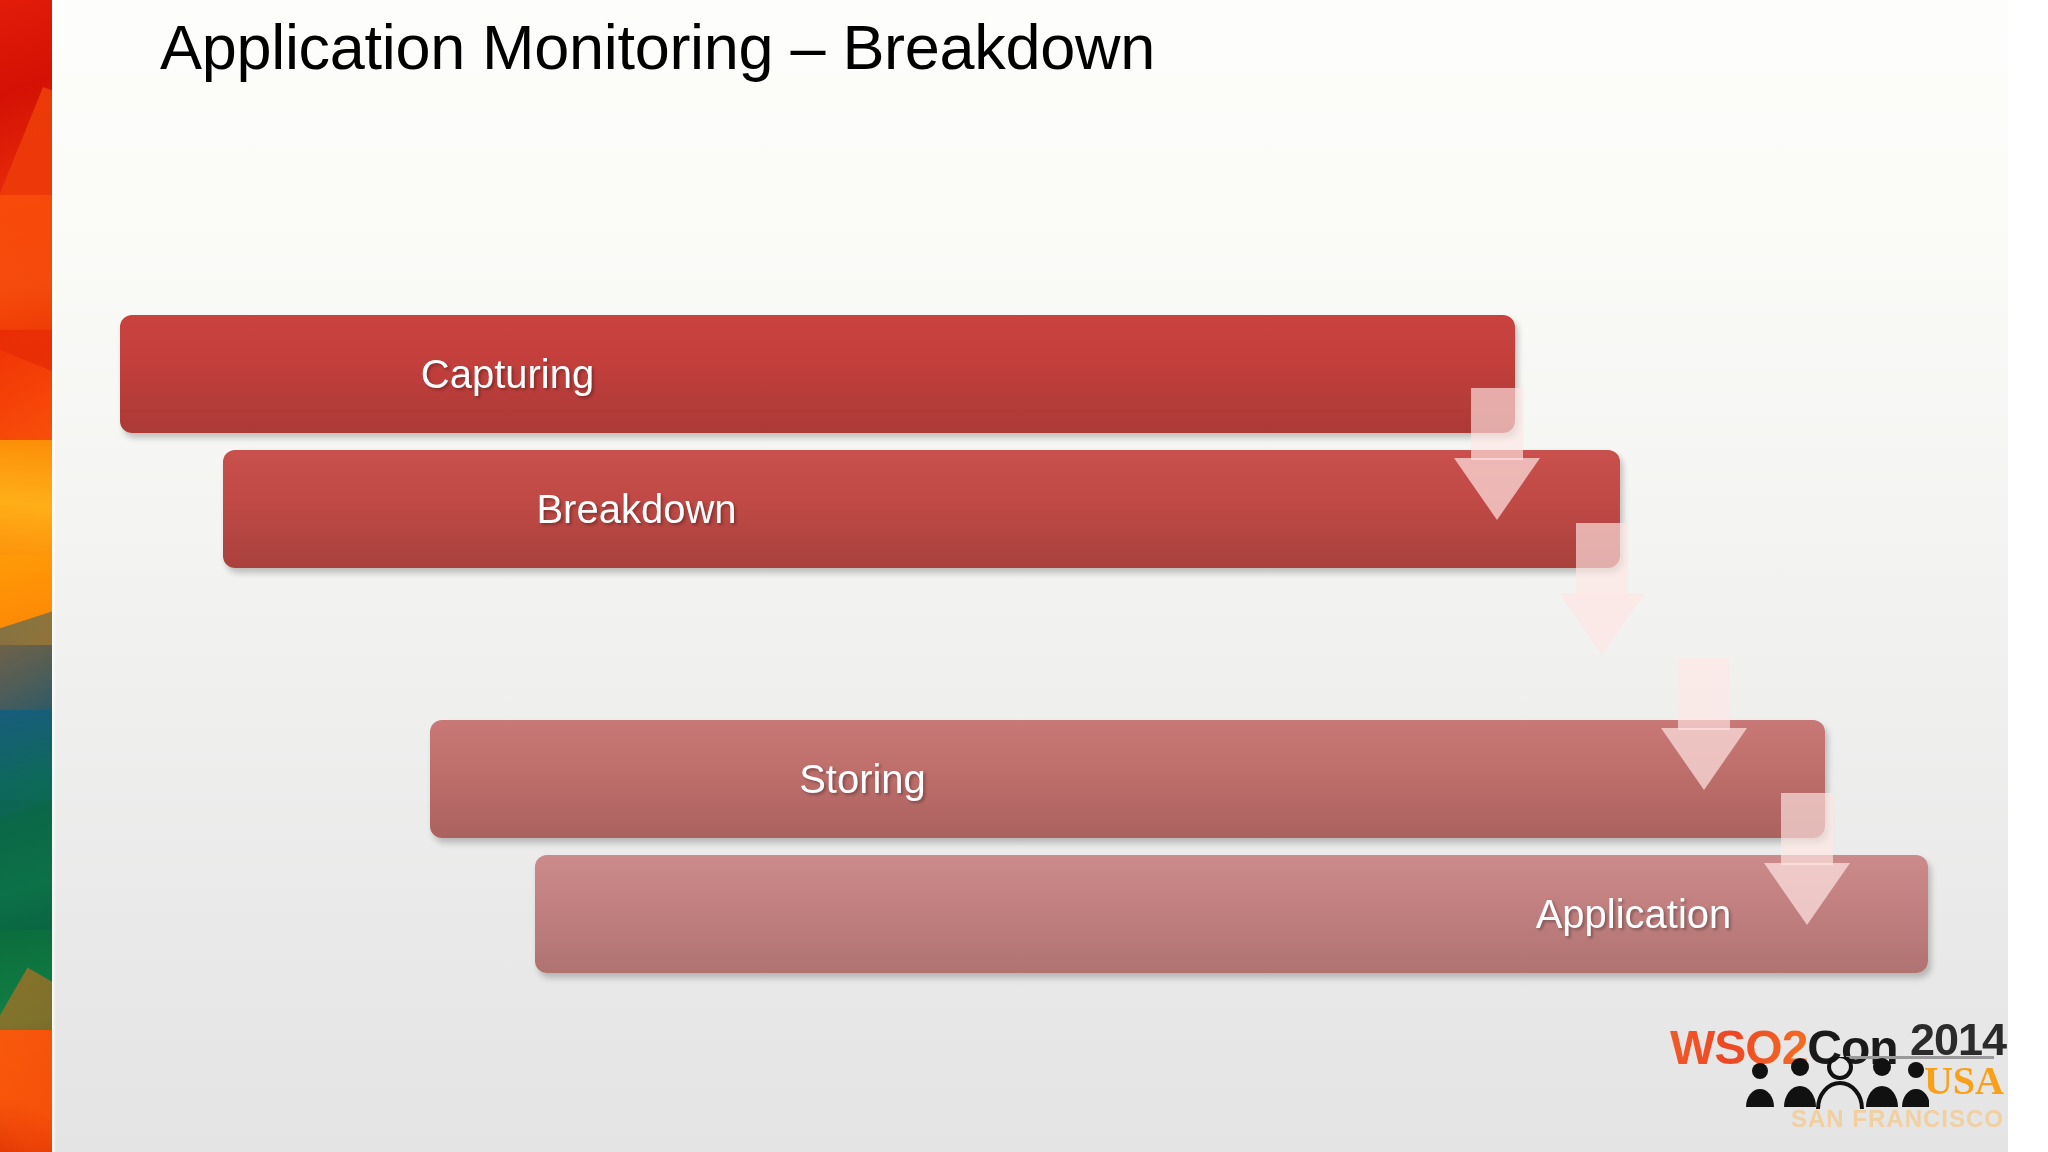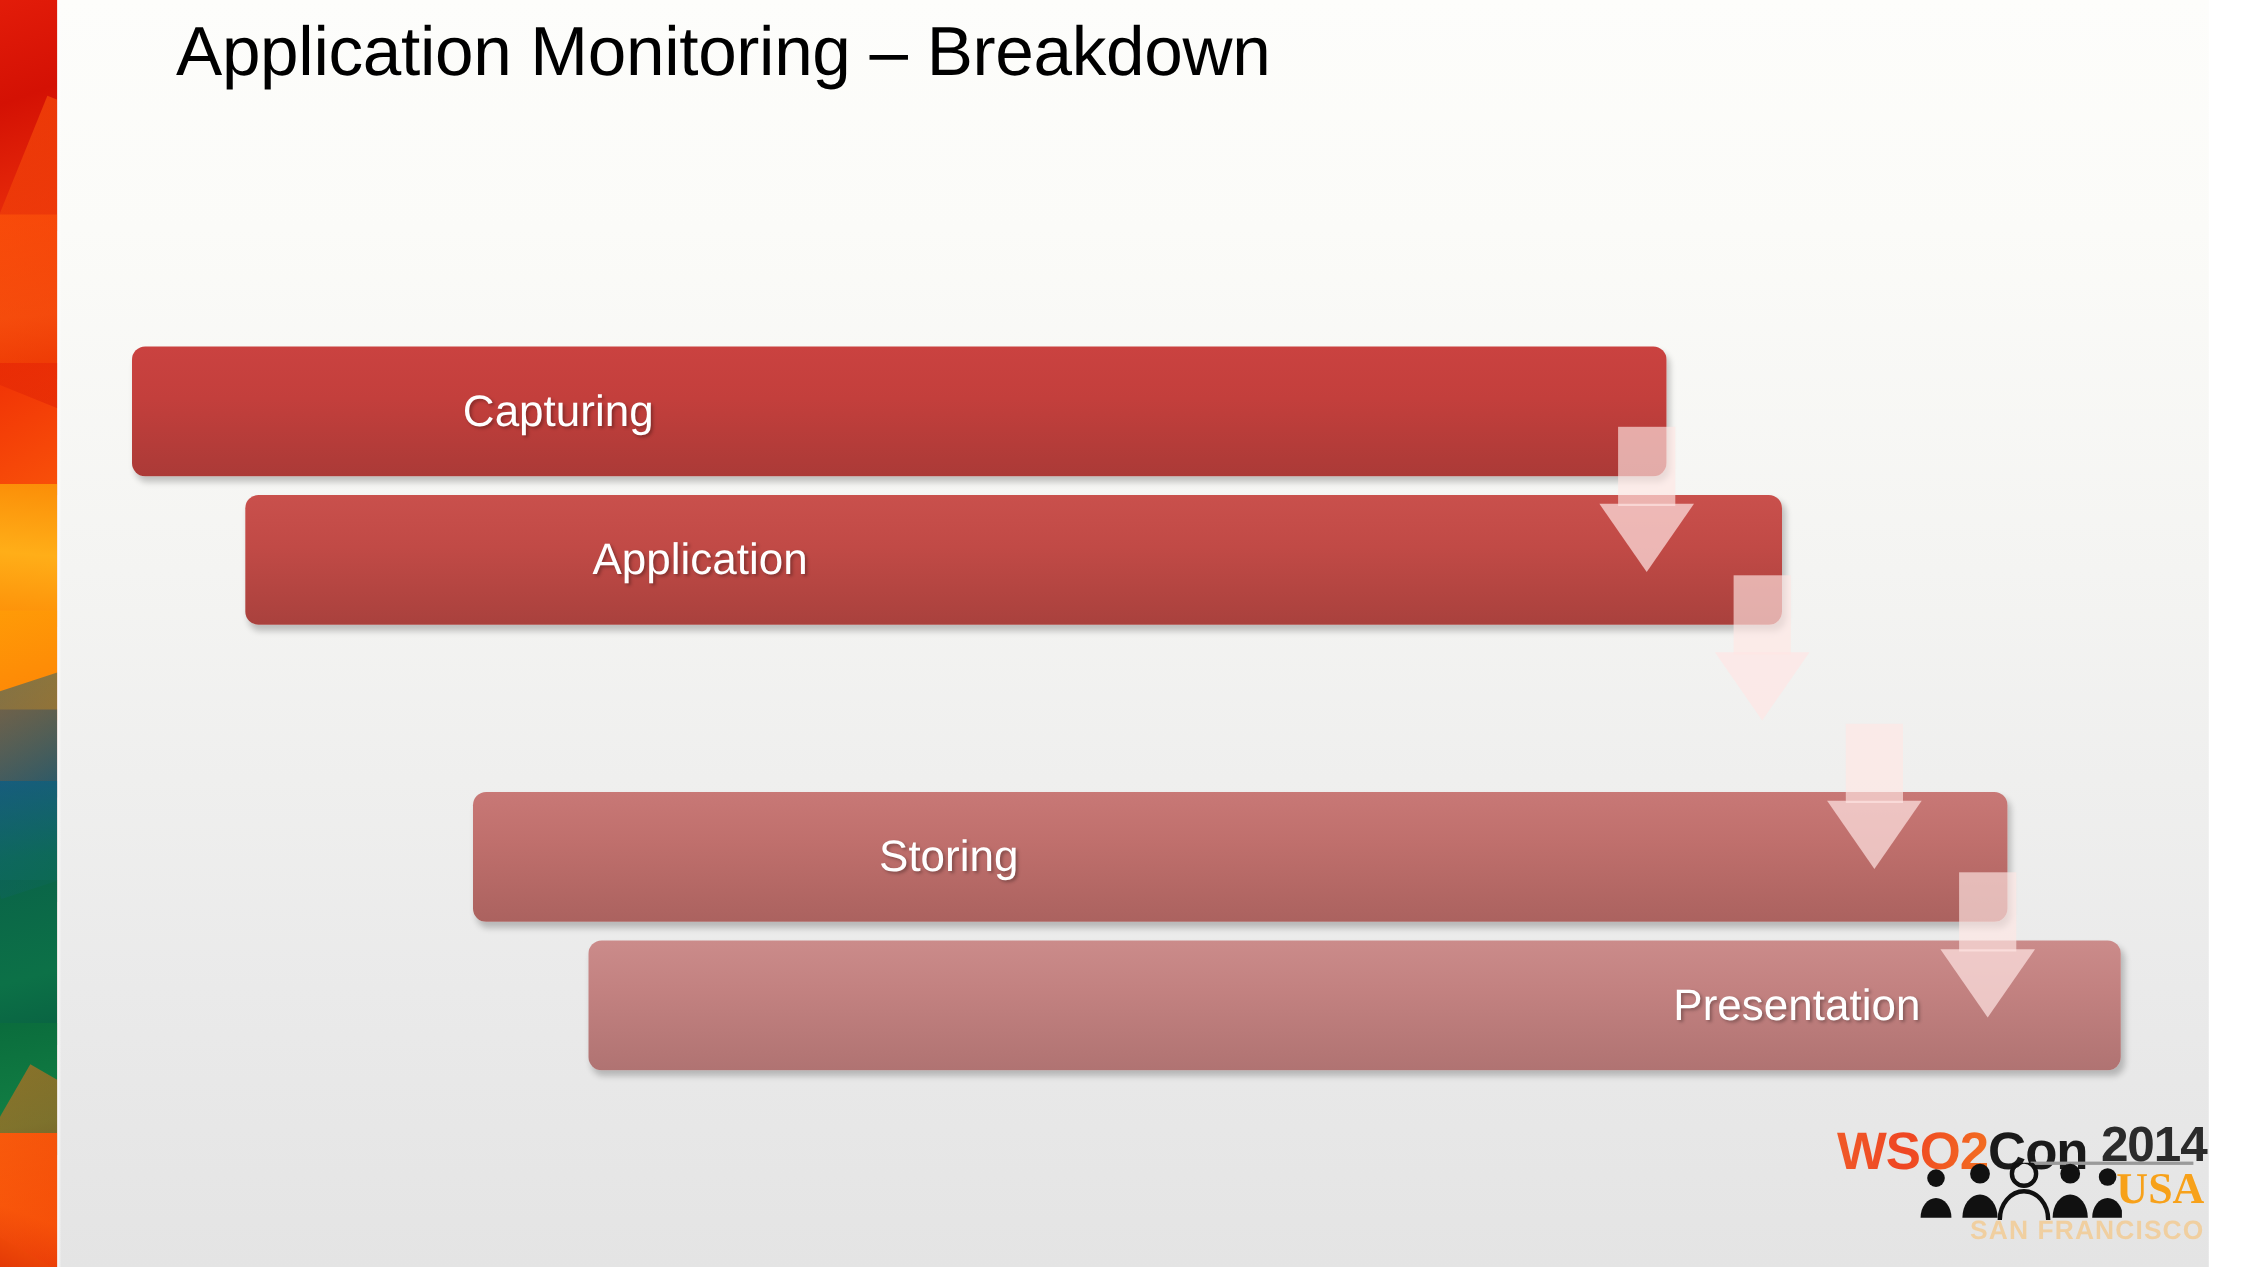--- a/index.html
+++ b/index.html
@@ -233,21 +233,21 @@
     <div class="bar b1">
       <span class="bar-label">Capturing</span>
     </div>
 
     <div class="arrow a1">
       <div class="stem"></div>
       <div class="head"></div>
     </div>
 
     <div class="bar b2">
-      <span class="bar-label">Application</span>
+      <span class="bar-label">Breakdown</span>
     </div>
 
     <div class="arrow a2">
       <div class="stem"></div>
       <div class="head"></div>
     </div>
 
 
     <div class="arrow a3">
       <div class="stem"></div>
@@ -257,21 +257,21 @@
     <div class="bar b4">
       <span class="bar-label">Storing</span>
     </div>
 
     <div class="arrow a4">
       <div class="stem"></div>
       <div class="head"></div>
     </div>
 
     <div class="bar b5">
-      <span class="bar-label">Presentation</span>
+      <span class="bar-label">Application</span>
     </div>
 
   </div>
 
   <div id="logo">
     <div class="wordmark">
       <span class="wso2">WSO2</span><span class="con">Con</span>
     </div>
     <div class="rule"></div>
     <div class="year">2014</div>

